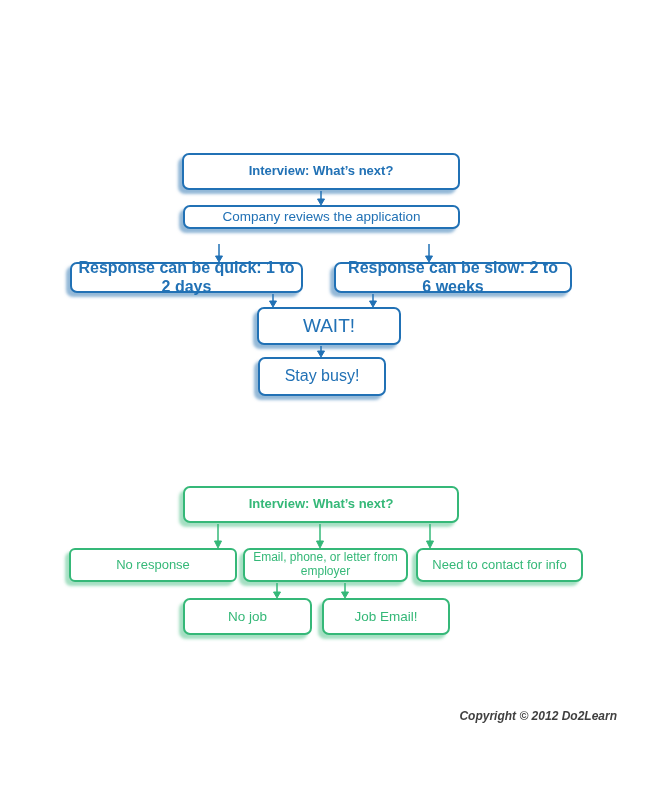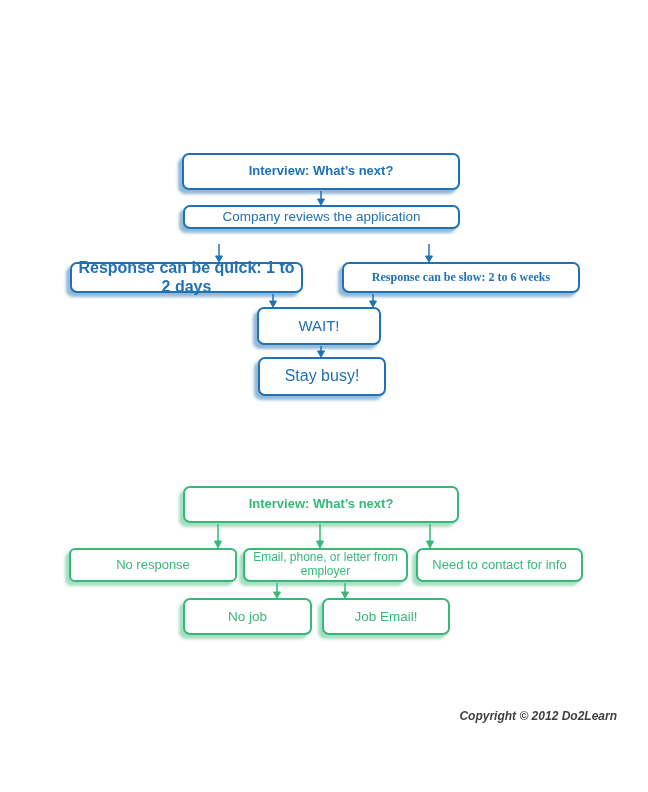--- a/index.html
+++ b/index.html
@@ -36,22 +36,22 @@
     border: 2px solid #35B878;
     color: #35B878;
     box-shadow: -4px 4px 3px rgba(53, 184, 120, 0.45);
   }
   .node.bold { font-weight: bold; }
 
   
   #b-header   { left: 182px; top: 153px; width: 278px; height: 37px; font-size: 13px; }
   #b-review   { left: 183px; top: 205px; width: 277px; height: 24px; font-size: 13.5px; }
   #b-quick    { left:  70px; top: 262px; width: 233px; height: 31px; font-size: 16px; }
-  #b-slow     { left: 342px; top: 262px; width: 238px; height: 31px; font-size: 12px; font-family: Liberation Serif, serif; }
-  #b-wait     { left: 257px; top: 307px; width: 124px; height: 38px; font-size: 15px; }
+  #b-slow     { left: 334px; top: 262px; width: 238px; height: 31px; font-size: 16px; }
+  #b-wait     { left: 257px; top: 307px; width: 144px; height: 38px; font-size: 19px; }
   #b-staybusy { left: 258px; top: 357px; width: 128px; height: 39px; font-size: 16px; }
 
   
   #g-header   { left: 183px; top: 486px; width: 276px; height: 37px; font-size: 13px; }
   #g-noresp   { left:  69px; top: 548px; width: 168px; height: 34px; font-size: 13px; border-radius: 6px; }
   #g-email    { left: 243px; top: 548px; width: 165px; height: 34px; font-size: 12px; }
   #g-contact  { left: 416px; top: 548px; width: 167px; height: 34px; font-size: 13px; }
   #g-nojob    { left: 183px; top: 598px; width: 129px; height: 37px; font-size: 13.5px; }
   #g-joboffer { left: 322px; top: 598px; width: 128px; height: 37px; font-size: 13.5px; }
 

